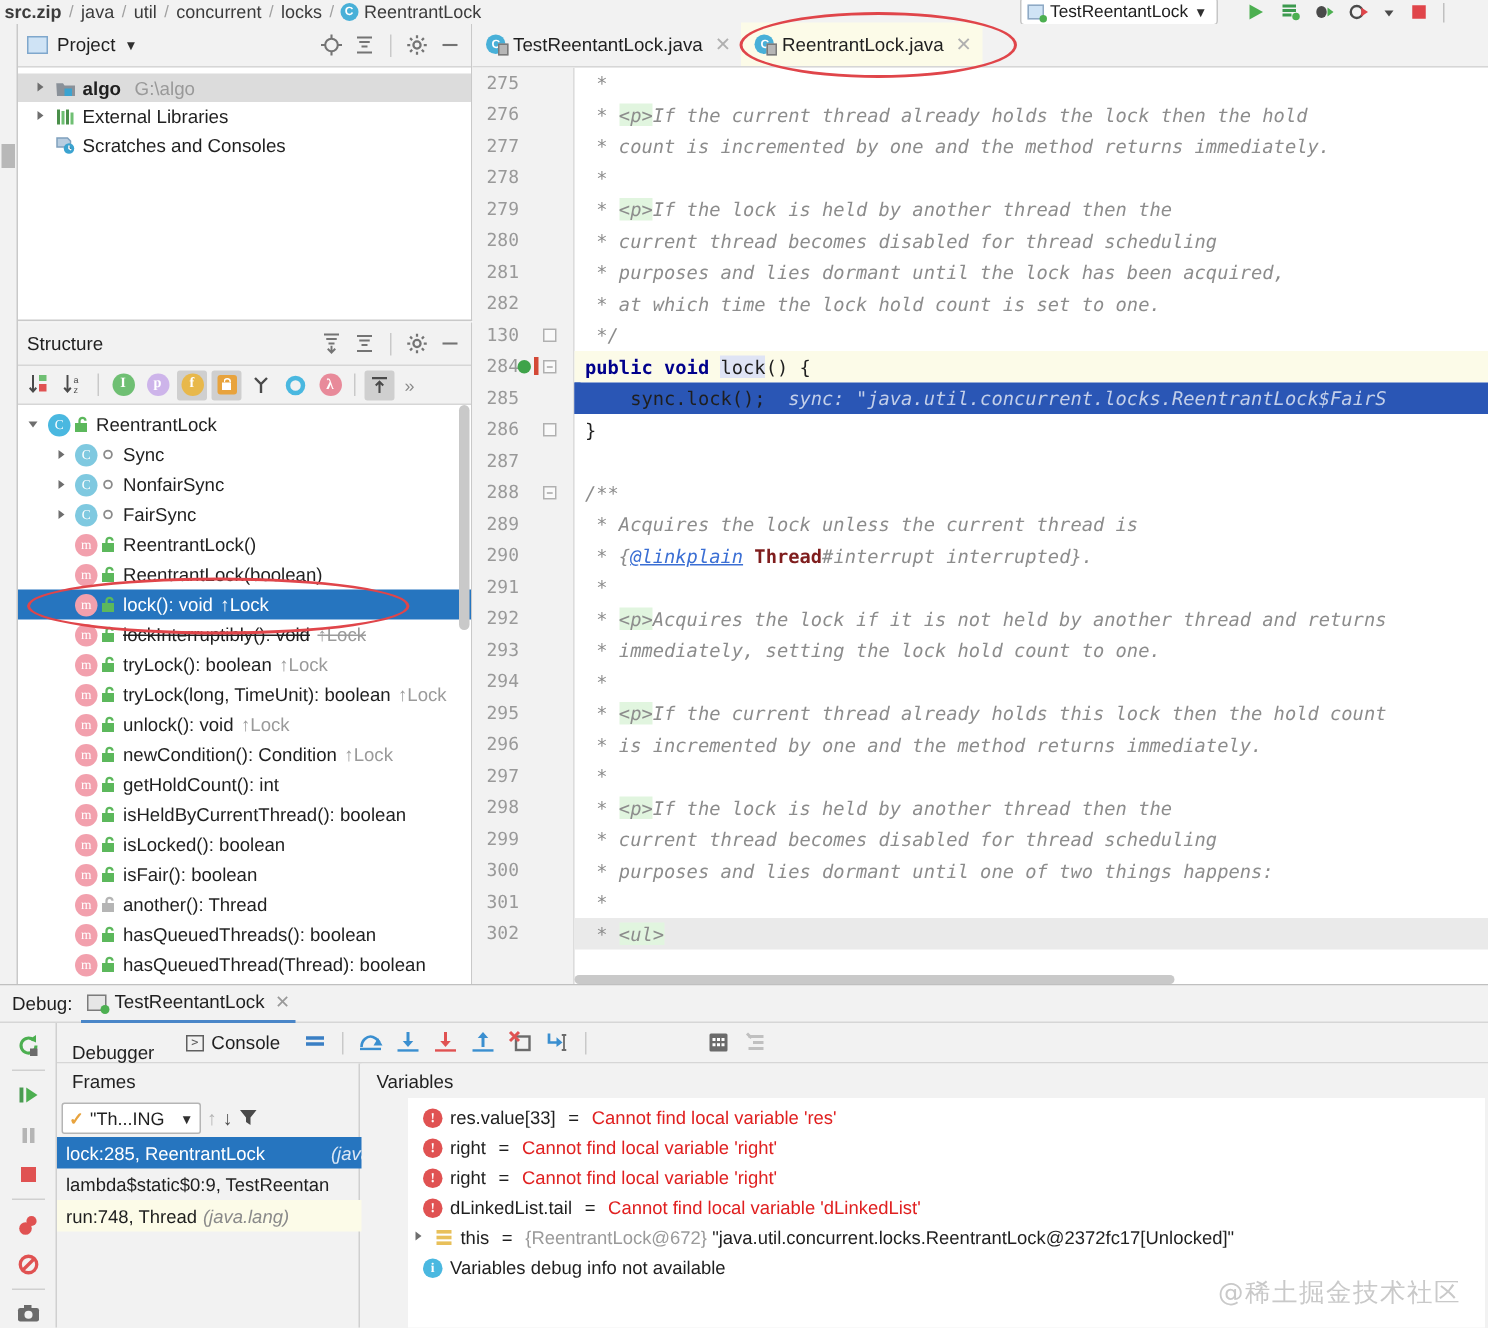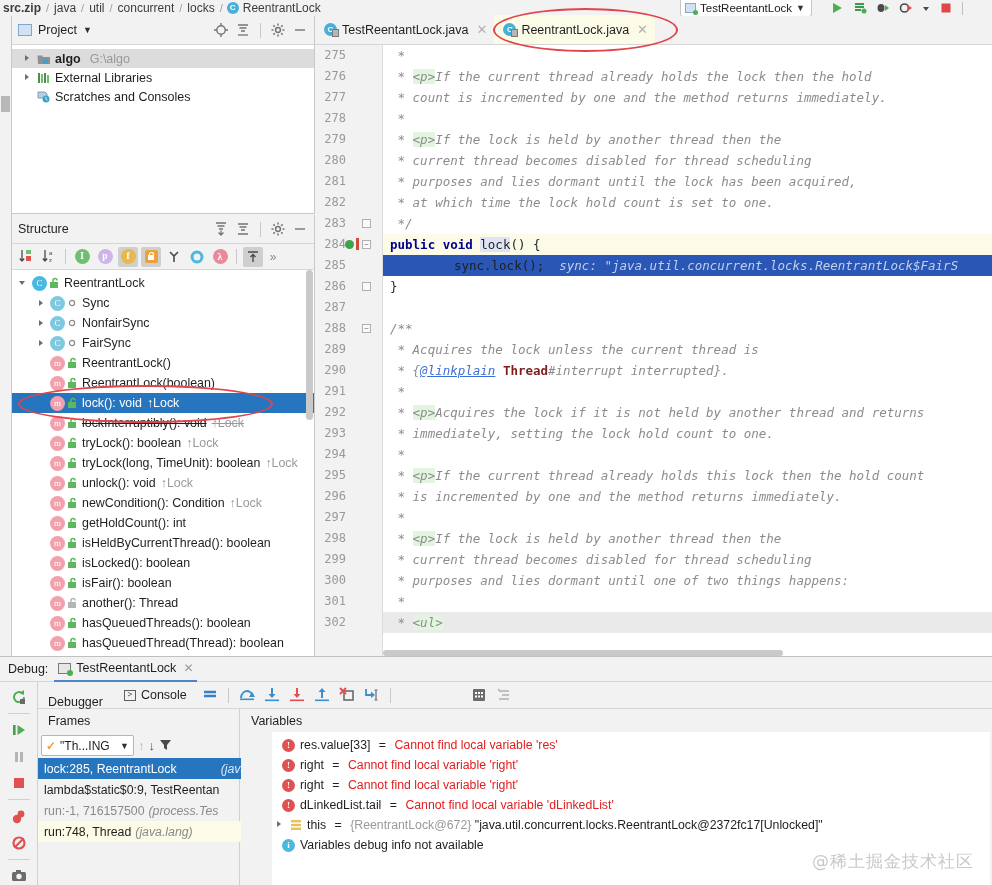--- a/index.html
+++ b/index.html
@@ -710,21 +710,21 @@
     <div class="code-wrap">
       <div class="gutter">
           <div class="gutter-num" style="top: 0px; line-height: 21px;">275</div>
           <div class="gutter-num" style="top: 21px; line-height: 21px;">276</div>
           <div class="gutter-num" style="top: 42px; line-height: 21px;">277</div>
           <div class="gutter-num" style="top: 63px; line-height: 21px;">278</div>
           <div class="gutter-num" style="top: 84px; line-height: 21px;">279</div>
           <div class="gutter-num" style="top: 105px; line-height: 21px;">280</div>
           <div class="gutter-num" style="top: 126px; line-height: 21px;">281</div>
           <div class="gutter-num" style="top: 147px; line-height: 21px;">282</div>
-          <div class="gutter-num" style="top: 168px; line-height: 21px;">283</div>
+          <div class="gutter-num" style="top: 168px; line-height: 21px;">130</div>
           <div class="fold" style="top: 174px;"></div>
           <div class="gutter-num" style="top: 189px; line-height: 21px;">284</div>
           <div class="fold" style="top: 195px;">−</div>
           <div class="bp" style="top: 195px;"></div>
           <div class="bp-arrow" style="top: 193px;"></div>
           <div class="gutter-num" style="top: 210px; line-height: 21px;">285</div>
           <div class="gutter-num" style="top: 231px; line-height: 21px;">286</div>
           <div class="fold" style="top: 237px;"></div>
           <div class="gutter-num" style="top: 252px; line-height: 21px;">287</div>
           <div class="gutter-num" style="top: 273px; line-height: 21px;">288</div>
@@ -748,21 +748,21 @@
           <div class="cline" style="top: 0px;"><span class="cm"> * </span></div>
           <div class="cline" style="top: 21px;"><span class="cm"> * </span><span class="tag">&lt;p&gt;</span><span class="cm">If the current thread already holds the lock then the hold</span></div>
           <div class="cline" style="top: 42px;"><span class="cm"> * count is incremented by one and the method returns immediately.</span></div>
           <div class="cline" style="top: 63px;"><span class="cm"> * </span></div>
           <div class="cline" style="top: 84px;"><span class="cm"> * </span><span class="tag">&lt;p&gt;</span><span class="cm">If the lock is held by another thread then the</span></div>
           <div class="cline" style="top: 105px;"><span class="cm"> * current thread becomes disabled for thread scheduling</span></div>
           <div class="cline" style="top: 126px;"><span class="cm"> * purposes and lies dormant until the lock has been acquired,</span></div>
           <div class="cline" style="top: 147px;"><span class="cm"> * at which time the lock hold count is set to one.</span></div>
           <div class="cline" style="top: 168px;"><span class="cm"> */</span></div>
           <div class="cline hl-yellow" style="top: 189px;"><span class="kw">public void </span><span class="hintsel">lock</span><span class="mth">() {</span></div>
-          <div class="cline hl-blue" style="top: 210px; text-align: center;"><span class="mth">    sync.lock();  </span><span class="inlay">sync: "java.util.concurrent.locks.ReentrantLock$FairS</span></div>
+          <div class="cline hl-blue" style="top: 210px;"><span class="mth">    sync.lock();  </span><span class="inlay">sync: "java.util.concurrent.locks.ReentrantLock$FairS</span></div>
           <div class="cline" style="top: 231px;"><span class="mth">}</span></div>
           <div class="cline" style="top: 252px;"><span class="mth"></span></div>
           <div class="cline" style="top: 273px;"><span class="cm">/**</span></div>
           <div class="cline" style="top: 294px;"><span class="cm"> * Acquires the lock unless the current thread is</span></div>
           <div class="cline" style="top: 315px;"><span class="cm"> * {</span><span class="lnk">@linkplain</span><span class="cm"> </span><span class="bld">Thread</span><span class="cm">#interrupt interrupted}.</span></div>
           <div class="cline" style="top: 336px;"><span class="cm"> * </span></div>
           <div class="cline" style="top: 357px;"><span class="cm"> * </span><span class="tag">&lt;p&gt;</span><span class="cm">Acquires the lock if it is not held by another thread and returns</span></div>
           <div class="cline" style="top: 378px;"><span class="cm"> * immediately, setting the lock hold count to one.</span></div>
           <div class="cline" style="top: 399px;"><span class="cm"> * </span></div>
           <div class="cline" style="top: 420px;"><span class="cm"> * </span><span class="tag">&lt;p&gt;</span><span class="cm">If the current thread already holds this lock then the hold count</span></div>
@@ -937,24 +937,20 @@
                   </svg>
               </span>
             </div>
             <div class="frames-list">
                 <div class="frow sel">
                   <span>lock:285, ReentrantLock</span>
                   <span class="ital">(java.u</span>
                 </div>
                 <div class="frow">
                   <span>lambda$static$0:9, TestReentan</span>
-                </div>
-                <div class="frow">
-                  <span class="gray">run:-1, 716157500</span>
-                  <span class="ital">(process.Tes</span>
                 </div>
                 <div class="frow yellow">
                   <span>run:748, Thread</span>
                   <span class="ital">(java.lang)</span>
                 </div>
               </div>
           </div>
           <div class="frames-mini">
             <span class="vm-btn">+</span>
             <span class="vm-btn">−</span>

